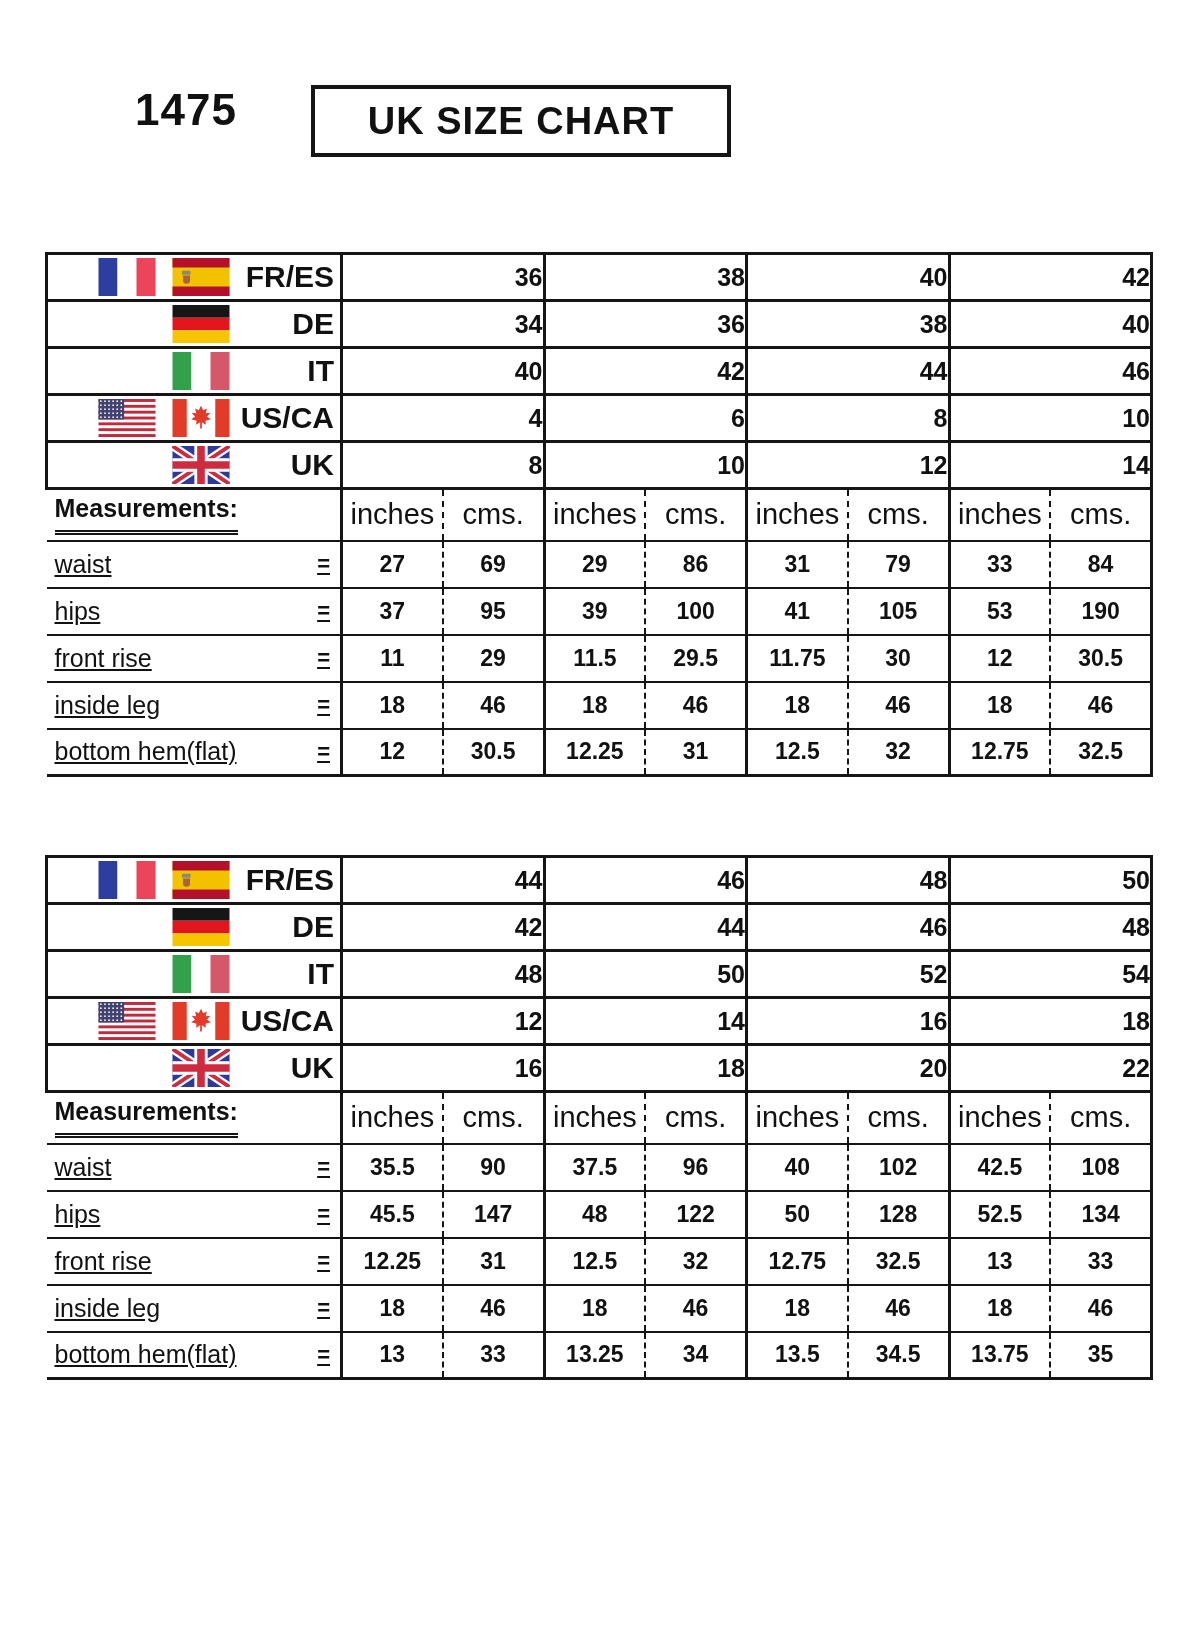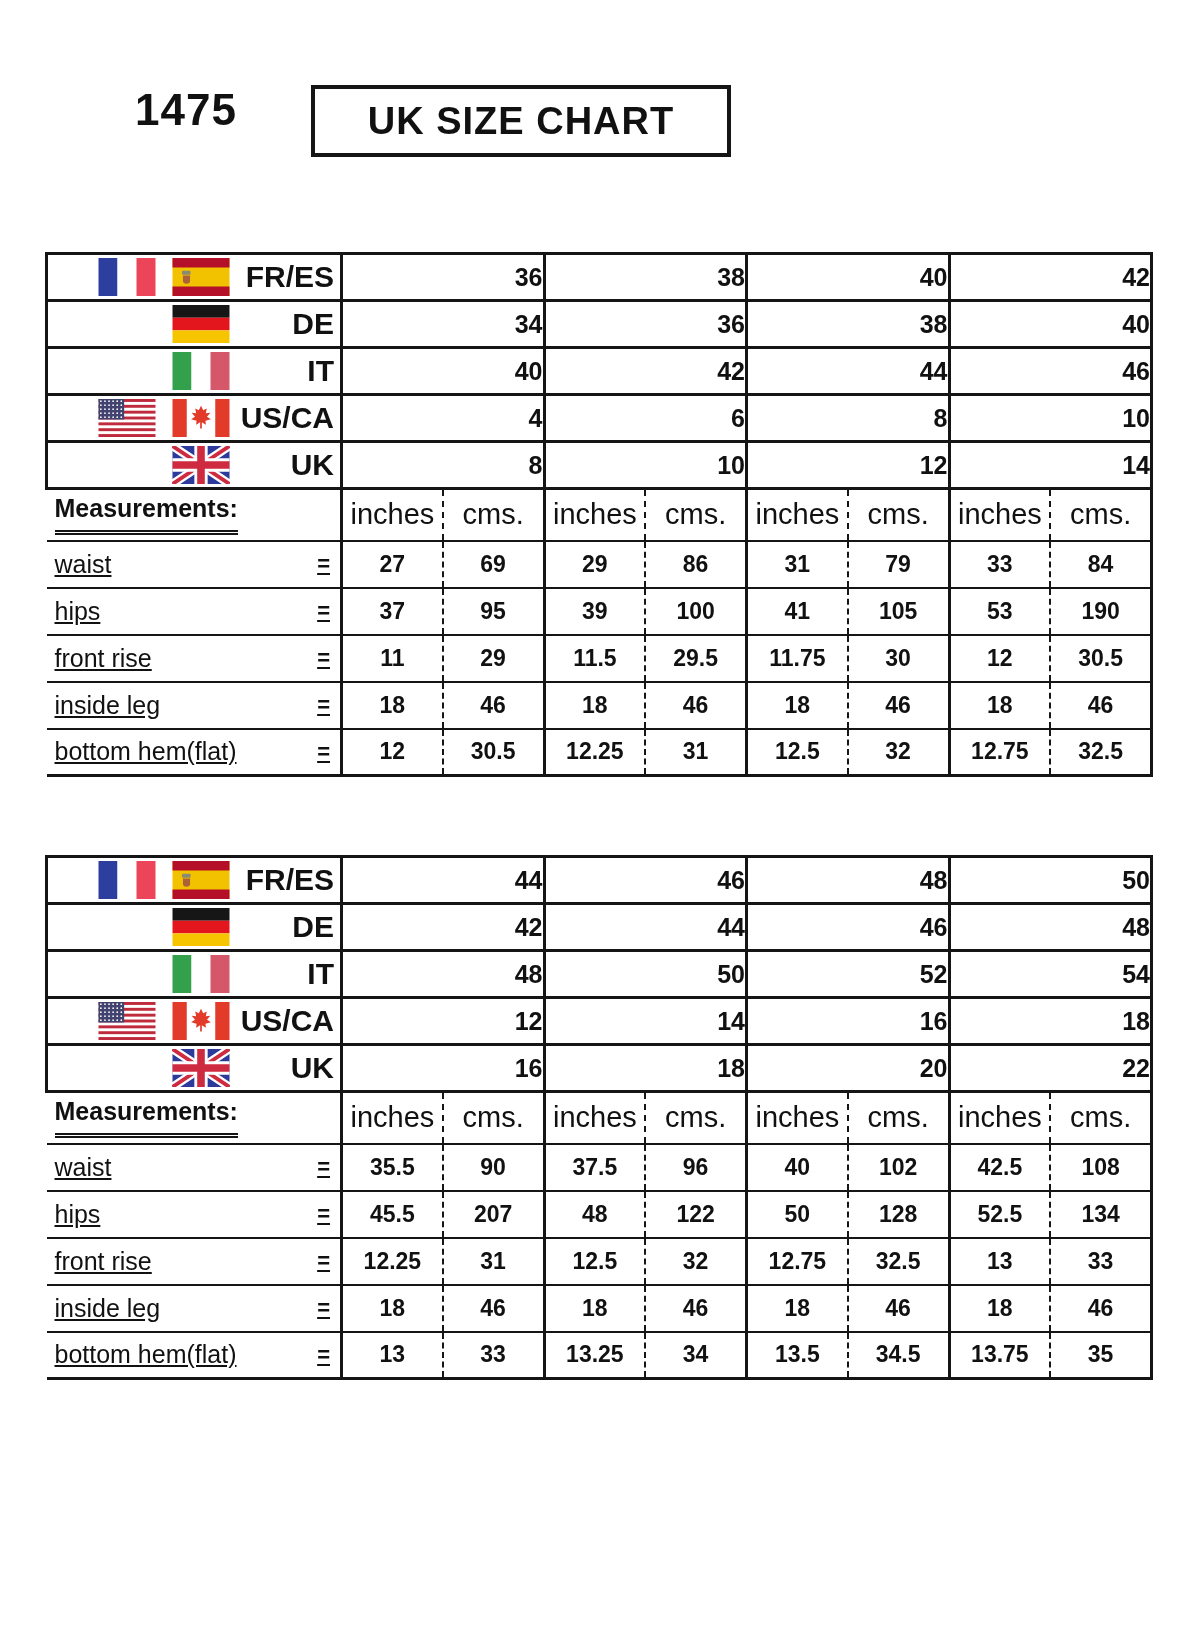--- a/index.html
+++ b/index.html
@@ -583,21 +583,21 @@
           <td class="m-cell col-cm">108</td>
         </tr>
         <tr class="m-row">
           <td class="m-label-cell">
             <div class="m-label-inner">
               <span class="measurement-label">hips</span>
               <span class="equals-sign">=</span>
             </div>
           </td>
           <td class="m-cell col-in">45.5</td>
-          <td class="m-cell col-cm">207</td>
+          <td class="m-cell col-cm">147</td>
           <td class="m-cell col-in">48</td>
           <td class="m-cell col-cm">122</td>
           <td class="m-cell col-in">50</td>
           <td class="m-cell col-cm">128</td>
           <td class="m-cell col-in">52.5</td>
           <td class="m-cell col-cm">134</td>
         </tr>
         <tr class="m-row">
           <td class="m-label-cell">
             <div class="m-label-inner">

